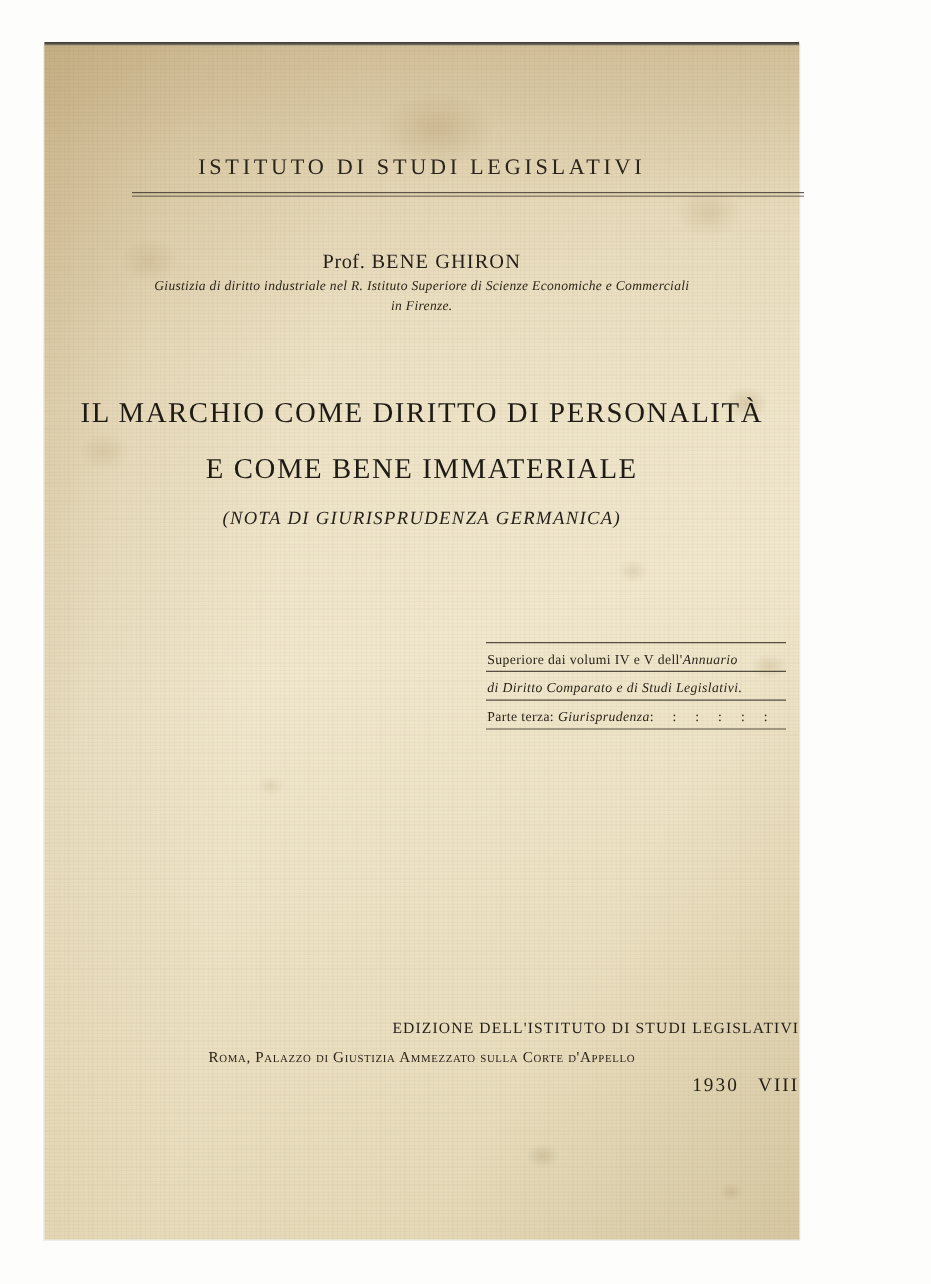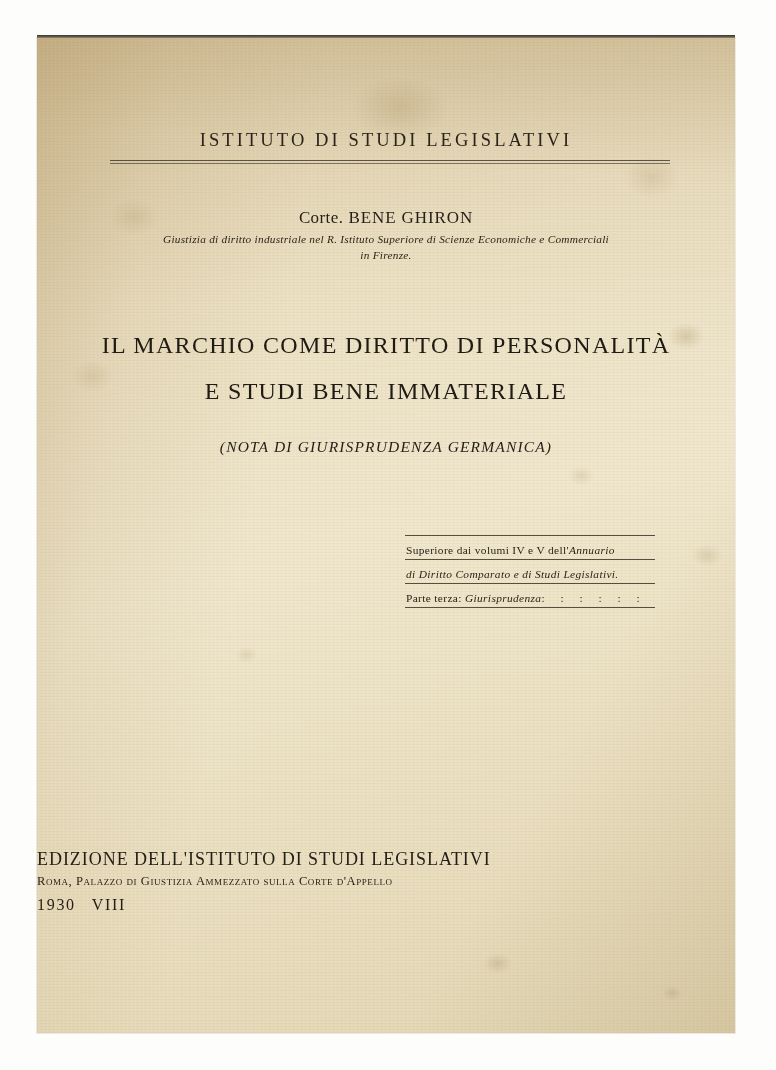--- a/index.html
+++ b/index.html
@@ -20,21 +20,21 @@
     width: 776px;
     height: 1070px;
     background: #fdfdfc;
   }
 
   
   #cover {
     position: absolute;
     left: 37px;
     top: 38px;
-    width: 698px;
+    width: 629px;
     height: 995px;
     background:
       
       radial-gradient(ellipse 70px 45px at 52% 7%,  rgba(150,118,66,0.20), rgba(150,118,66,0) 70%),
       radial-gradient(ellipse 40px 30px at 88% 14%, rgba(150,118,66,0.16), rgba(150,118,66,0) 70%),
       radial-gradient(ellipse 26px 20px at 93% 30%, rgba(140,108,58,0.22), rgba(140,108,58,0) 70%),
       radial-gradient(ellipse 22px 16px at 96% 52%, rgba(140,108,58,0.16), rgba(140,108,58,0) 70%),
       radial-gradient(ellipse 30px 22px at 8%  34%, rgba(150,118,66,0.14), rgba(150,118,66,0) 72%),
       radial-gradient(ellipse 34px 26px at 14% 18%, rgba(150,118,66,0.15), rgba(150,118,66,0) 72%),
       radial-gradient(ellipse 18px 14px at 78% 44%, rgba(140,108,58,0.14), rgba(140,108,58,0) 70%),
@@ -141,21 +141,21 @@
     letter-spacing: 1.3px;
     color: #1f1b14;
     white-space: nowrap;
   }
   #title1 { top: 294px; }
   #title2 { top: 340px; }
 
   
   #subtitle {
     position: absolute;
-    top: 400px;
+    top: 386px;
     left: 0; right: 0;
     text-align: center;
     font-style: italic;
     font-size: 15.5px;
     letter-spacing: 1.15px;
     color: #241f18;
     white-space: nowrap;
   }
 
   
@@ -182,41 +182,42 @@
     letter-spacing: .35px;
   }
   #estratto em { font-style: italic; }
   #estratto .dots { letter-spacing: 6.5px; }
 
   
   #pub {
     position: absolute;
     top: 811px;
     left: 0; right: 0;
-    text-align: left;
-    font-size: 18px;
+    text-align: right;
+    font-size: 13px;
     letter-spacing: .95px;
     color: #231e17;
     white-space: nowrap;
   }
   #addr {
     position: absolute;
     top: 836px;
     left: 0; right: 0;
+    text-align: center;
     font-size: 12.6px;
     font-variant: small-caps;
     letter-spacing: .55px;
     color: #2a2419;
     white-space: nowrap;
   }
   #year {
     position: absolute;
     top: 858px;
     left: 0; right: 0;
-    text-align: left;
+    text-align: right;
     font-size: 16px;
     letter-spacing: 1.7px;
     color: #231e17;
   }
   #year .sep { display: inline-block; width: 16px; }
 </style>
 </head>
 <body>
 
 <div id="scan">
@@ -226,29 +227,29 @@
     <div id="content">
 
       <div id="institute">ISTITUTO DI STUDI LEGISLATIVI</div>
 
       <div id="header-rule">
         <i></i>
         <i></i>
       </div>
 
       <div id="author">
-        <span class="pf">Corte.</span>
+        <span class="pf">Prof.</span>
         <span>BENE GHIRON</span>
       </div>
 
       <div id="affil1">Giustizia di diritto industriale nel R. Istituto Superiore di Scienze Economiche e Commerciali</div>
       <div id="affil2">in Firenze.</div>
 
       <div id="title1" class="title-line">IL MARCHIO COME DIRITTO DI PERSONALITÀ</div>
-      <div id="title2" class="title-line">E STUDI BENE IMMATERIALE</div>
+      <div id="title2" class="title-line">E COME BENE IMMATERIALE</div>
 
       <div id="subtitle">(NOTA DI GIURISPRUDENZA GERMANICA)</div>
 
       <div id="estratto">
         <div class="rline">
           <span class="txt"><span>Superiore dai volumi IV e V dell'</span><em>Annuario</em></span>
         </div>
         <div class="rline">
           <span class="txt"><em>di Diritto Comparato e di Studi Legislativi.</em></span>
         </div>

